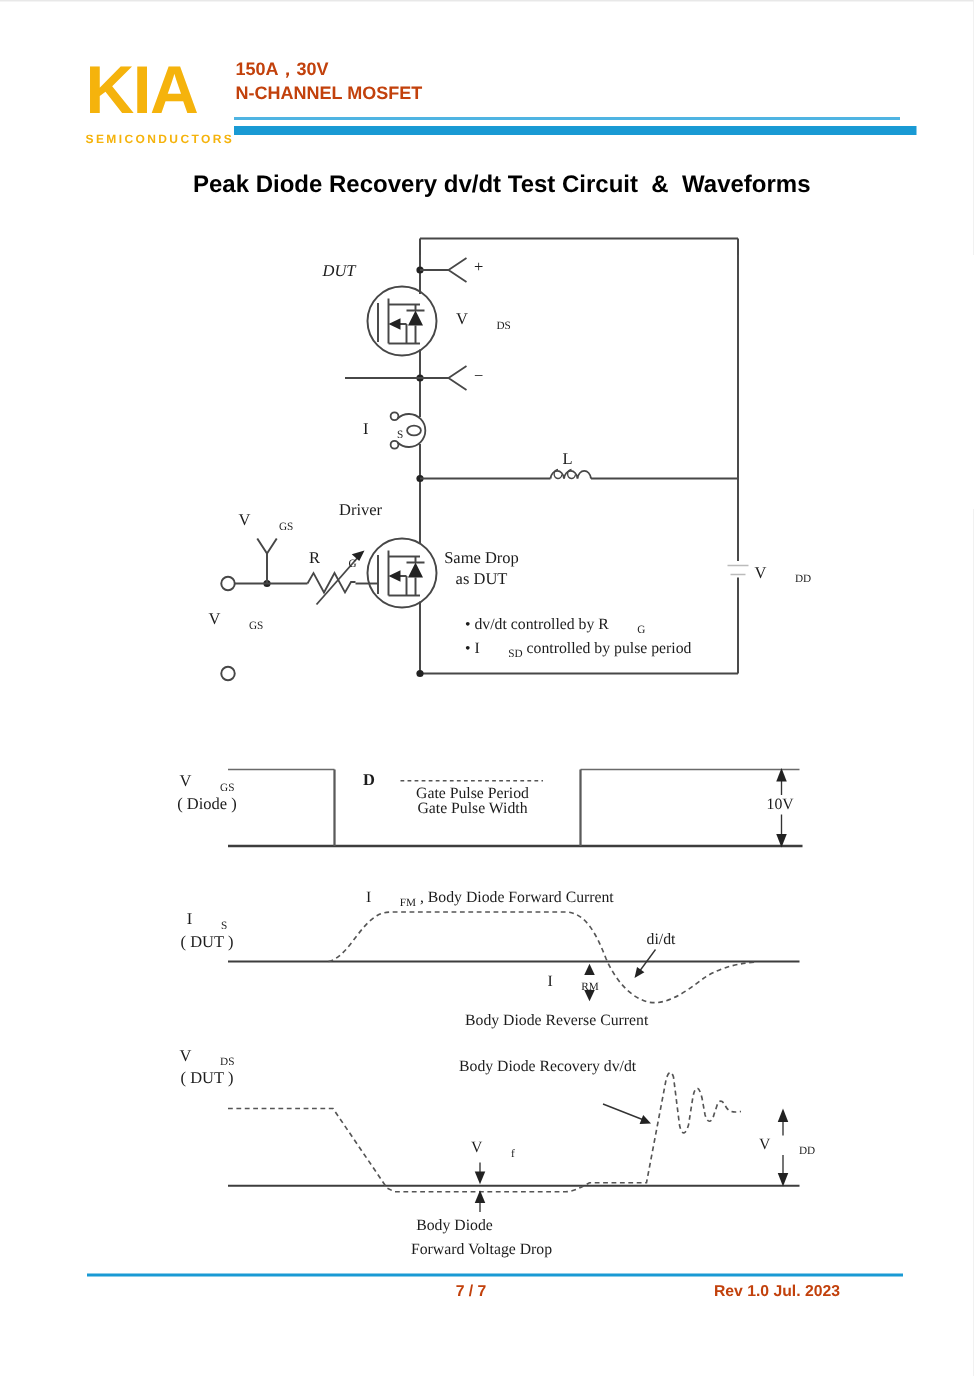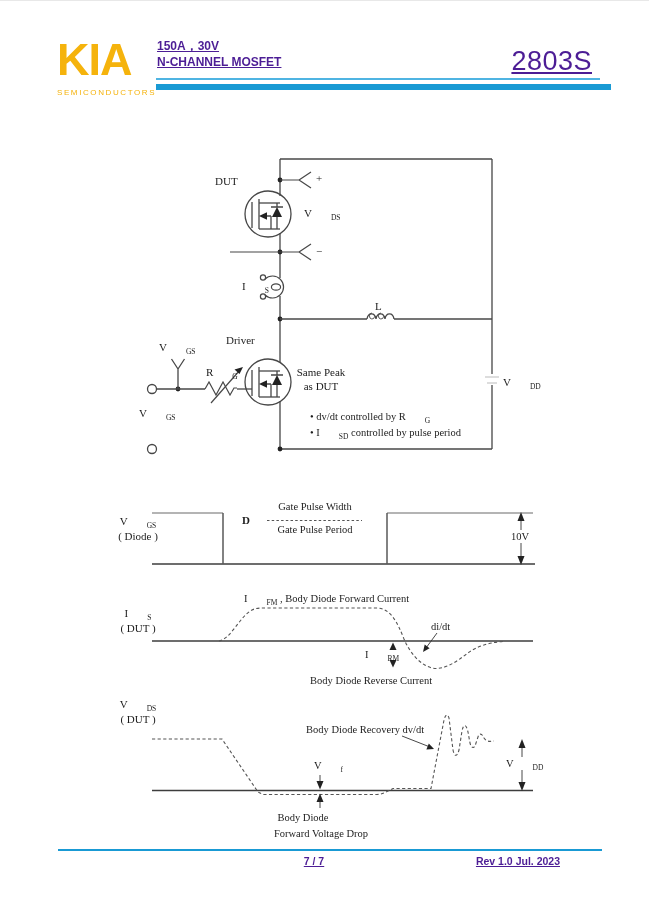--- a/index.html
+++ b/index.html
@@ -3,24 +3,24 @@
 <meta charset="utf-8">
 <style>
   html,body{margin:0;padding:0;background:#e8e8e8;}
   .page{
     position:relative;width:649px;height:917px;background:#ffffff;
     margin:1px auto;overflow:hidden;
     font-family:"Liberation Serif","DejaVu Serif",serif;color:#1c1c1c;
   }
   .abs{position:absolute;}
   .sans{font-family:"Liberation Sans","DejaVu Sans",sans-serif;}
-  .cyan{color:#4c1d95;text-decoration:underline;}
+  .cyan{color:#c2410c;}
   .yellow{color:#F5B30C;}
   .logo{font-size:45px;font-weight:bold;letter-spacing:-1px;line-height:1;}
-  .logo-sub{font-size:8px;font-weight:normal;letter-spacing:1.6px;text-align:right;}
+  .logo-sub{font-size:8px;font-weight:bold;letter-spacing:1.6px;text-align:right;}
   .rating{font-size:12px;font-weight:bold;line-height:16px;}
   .part-number{font-size:27px;font-weight:500;letter-spacing:0.5px;}
   .hbar-thin{background:#4FB4E2;height:2px;}
   .hbar-thick{background:#199AD4;height:6px;}
   .doc-title{font-size:16px;font-weight:bold;color:#000;text-align:center;white-space:pre;
     font-family:"Liberation Sans","DejaVu Sans",sans-serif;}
   .lbl{font-size:11px;line-height:13px;white-space:nowrap;}
   .lbl-s{font-size:10.5px;line-height:13px;white-space:nowrap;}
   .ctr{text-align:center;}
   sub.sx{font-size:7.5px;line-height:0;padding-left:19px;}
@@ -33,24 +33,24 @@
 <body>
 
 <div class="page">
 
   <div class="abs logo sans yellow" style="left:57px;top:36px;">KIA</div>
   <div class="abs logo-sub sans yellow" style="left:57px;top:87px;">SEMICONDUCTORS</div>
   <div class="abs rating sans cyan" style="left:157px;top:37px;">
     <div>150A，30V</div>
     <div>N-CHANNEL MOSFET</div>
   </div>
-  <div class="abs part-number sans cyan" style="left:492px;top:45px;width:100px;text-align:right;">2803S</div>
   <div class="abs hbar-thin" style="left:156px;top:77px;width:444px;"></div>
   <div class="abs hbar-thick" style="left:156px;top:83px;width:455px;"></div>
 
+  <div class="abs doc-title" style="left:20px;top:114px;width:629px;">Peak Diode Recovery dv/dt Test Circuit  &amp;  Waveforms</div>
 
   <svg class="abs" style="left:0;top:0;" width="649" height="917" viewBox="0 0 649 917">
 
     <g stroke="#474747" stroke-width="1.3" fill="none">
       <path d="M280,158 H492"></path>
       <path d="M492,158 V373 M492,384 V448"></path>
       <path d="M280,448 H492"></path>
       <path d="M280,158 V195 M280,232 V277 M280,295 V361 M280,400 V448"></path>
     </g>
     <g stroke="#bbbbbb" stroke-width="1" fill="none">
@@ -170,61 +170,61 @@
       <path d="M402,735 L430,746" stroke="#333" stroke-width="0.9" fill="none"></path>
       <polygon points="434,748 426.4,748.4 428.8,742.4" fill="#222"></polygon>
     </g>
     <g>
       <path d="M522,743 V785" stroke="#333" stroke-width="0.9" fill="none"></path>
       <polygon points="522,738 518.5,747 525.5,747" fill="#222"></polygon>
       <polygon points="522,790 518.5,781 525.5,781" fill="#222"></polygon>
     </g>
   </svg>
 
-  <div class="abs lbl" style="left:215px;top:174px;">DUT</div>
+  <div class="abs lbl" style="left:215px;top:174px;font-style:italic;">DUT</div>
   <div class="abs lbl" style="left:304px;top:206px;"><span>V</span><sub class="sx">DS</sub></div>
   <div class="abs lbl" style="left:316px;top:171px;">+</div>
   <div class="abs lbl" style="left:316px;top:244px;">−</div>
   <div class="abs lbl" style="left:242px;top:279px;"><span>I</span><sub class="sx">S</sub></div>
   <div class="abs lbl" style="left:375px;top:299px;">L</div>
   <div class="abs lbl" style="left:226px;top:333px;">Driver</div>
   <div class="abs lbl" style="left:159px;top:340px;"><span>V</span><sub class="sx">GS</sub></div>
   <div class="abs lbl" style="left:206px;top:365px;"><span>R</span><sub class="sx">G</sub></div>
   <div class="abs lbl ctr" style="left:288px;top:364px;width:66px;line-height:14px;">
-    <div>Same Peak</div>
+    <div>Same Drop</div>
     <div>as DUT</div>
   </div>
   <div class="abs lbl" style="left:139px;top:406px;"><span>V</span><sub class="sx">GS</sub></div>
   <div class="abs lbl" style="left:503px;top:375px;"><span>V</span><sub class="sx">DD</sub></div>
   <div class="abs lbl-s" style="left:310px;top:409px;"><span>• dv/dt controlled by R</span><sub class="sx">G</sub></div>
   <div class="abs lbl-s" style="left:310px;top:425px;"><span>• I</span><sub class="sx">SD</sub><span> controlled by pulse period</span></div>
 
   <div class="abs lbl axis" style="left:100px;top:513px;width:76px;">
     <div><span>V</span><sub class="sx">GS</sub></div>
     <div>( Diode )</div>
   </div>
   <div class="abs lbl" style="left:242px;top:513px;font-weight:bold;">D</div>
-  <div class="abs lbl-s ctr" style="left:266px;top:499px;width:98px;font-family:Liberation Serif, serif;">Gate Pulse Width</div>
+  <div class="abs lbl-s ctr" style="left:266px;top:532px;width:98px;font-family:Liberation Serif, serif;">Gate Pulse Width</div>
   <div class="abs lbl-s ctr" style="left:266px;top:522px;width:98px;">Gate Pulse Period</div>
   <div class="abs lbl-s wbg" style="left:509px;top:529px;">10V</div>
 
   <div class="abs lbl axis" style="left:100px;top:605px;width:76px;">
     <div><span>I</span><sub class="sx">S</sub></div>
     <div>( DUT )</div>
   </div>
   <div class="abs lbl-s" style="left:244px;top:591px;"><span>I</span><sub class="sx">FM</sub><span> , Body Diode Forward Current</span></div>
   <div class="abs lbl-s" style="left:431px;top:619px;">di/dt</div>
   <div class="abs lbl-s" style="left:365px;top:647px;"><span>I</span><sub class="sx">RM</sub></div>
   <div class="abs lbl-s" style="left:310px;top:673px;">Body Diode Reverse Current</div>
 
   <div class="abs lbl axis" style="left:100px;top:696px;width:76px;">
     <div><span>V</span><sub class="sx">DS</sub></div>
     <div>( DUT )</div>
   </div>
-  <div class="abs lbl-s" style="left:306px;top:722px;">Body Diode Recovery dv/dt</div>
+  <div class="abs lbl-s" style="left:306px;top:704px;">Body Diode Recovery dv/dt</div>
   <div class="abs lbl-s wbg" style="left:312px;top:758px;"><span>V</span><sub class="sx">f</sub></div>
   <div class="abs lbl-s wbg" style="left:504px;top:756px;"><span>V</span><sub class="sx">DD</sub></div>
   <div class="abs lbl-s ctr" style="left:265px;top:810px;width:76px;">Body Diode</div>
   <div class="abs lbl-s ctr" style="left:264px;top:826px;width:114px;">Forward Voltage Drop</div>
 
   <div class="abs footer-line" style="left:58px;top:848px;width:544px;"></div>
   <div class="abs footer-txt sans cyan ctr" style="left:284px;top:854px;width:60px;">7 / 7</div>
   <div class="abs footer-txt sans cyan" style="left:460px;top:854px;width:100px;text-align:right;">Rev 1.0 Jul. 2023</div>
 
 </div>

